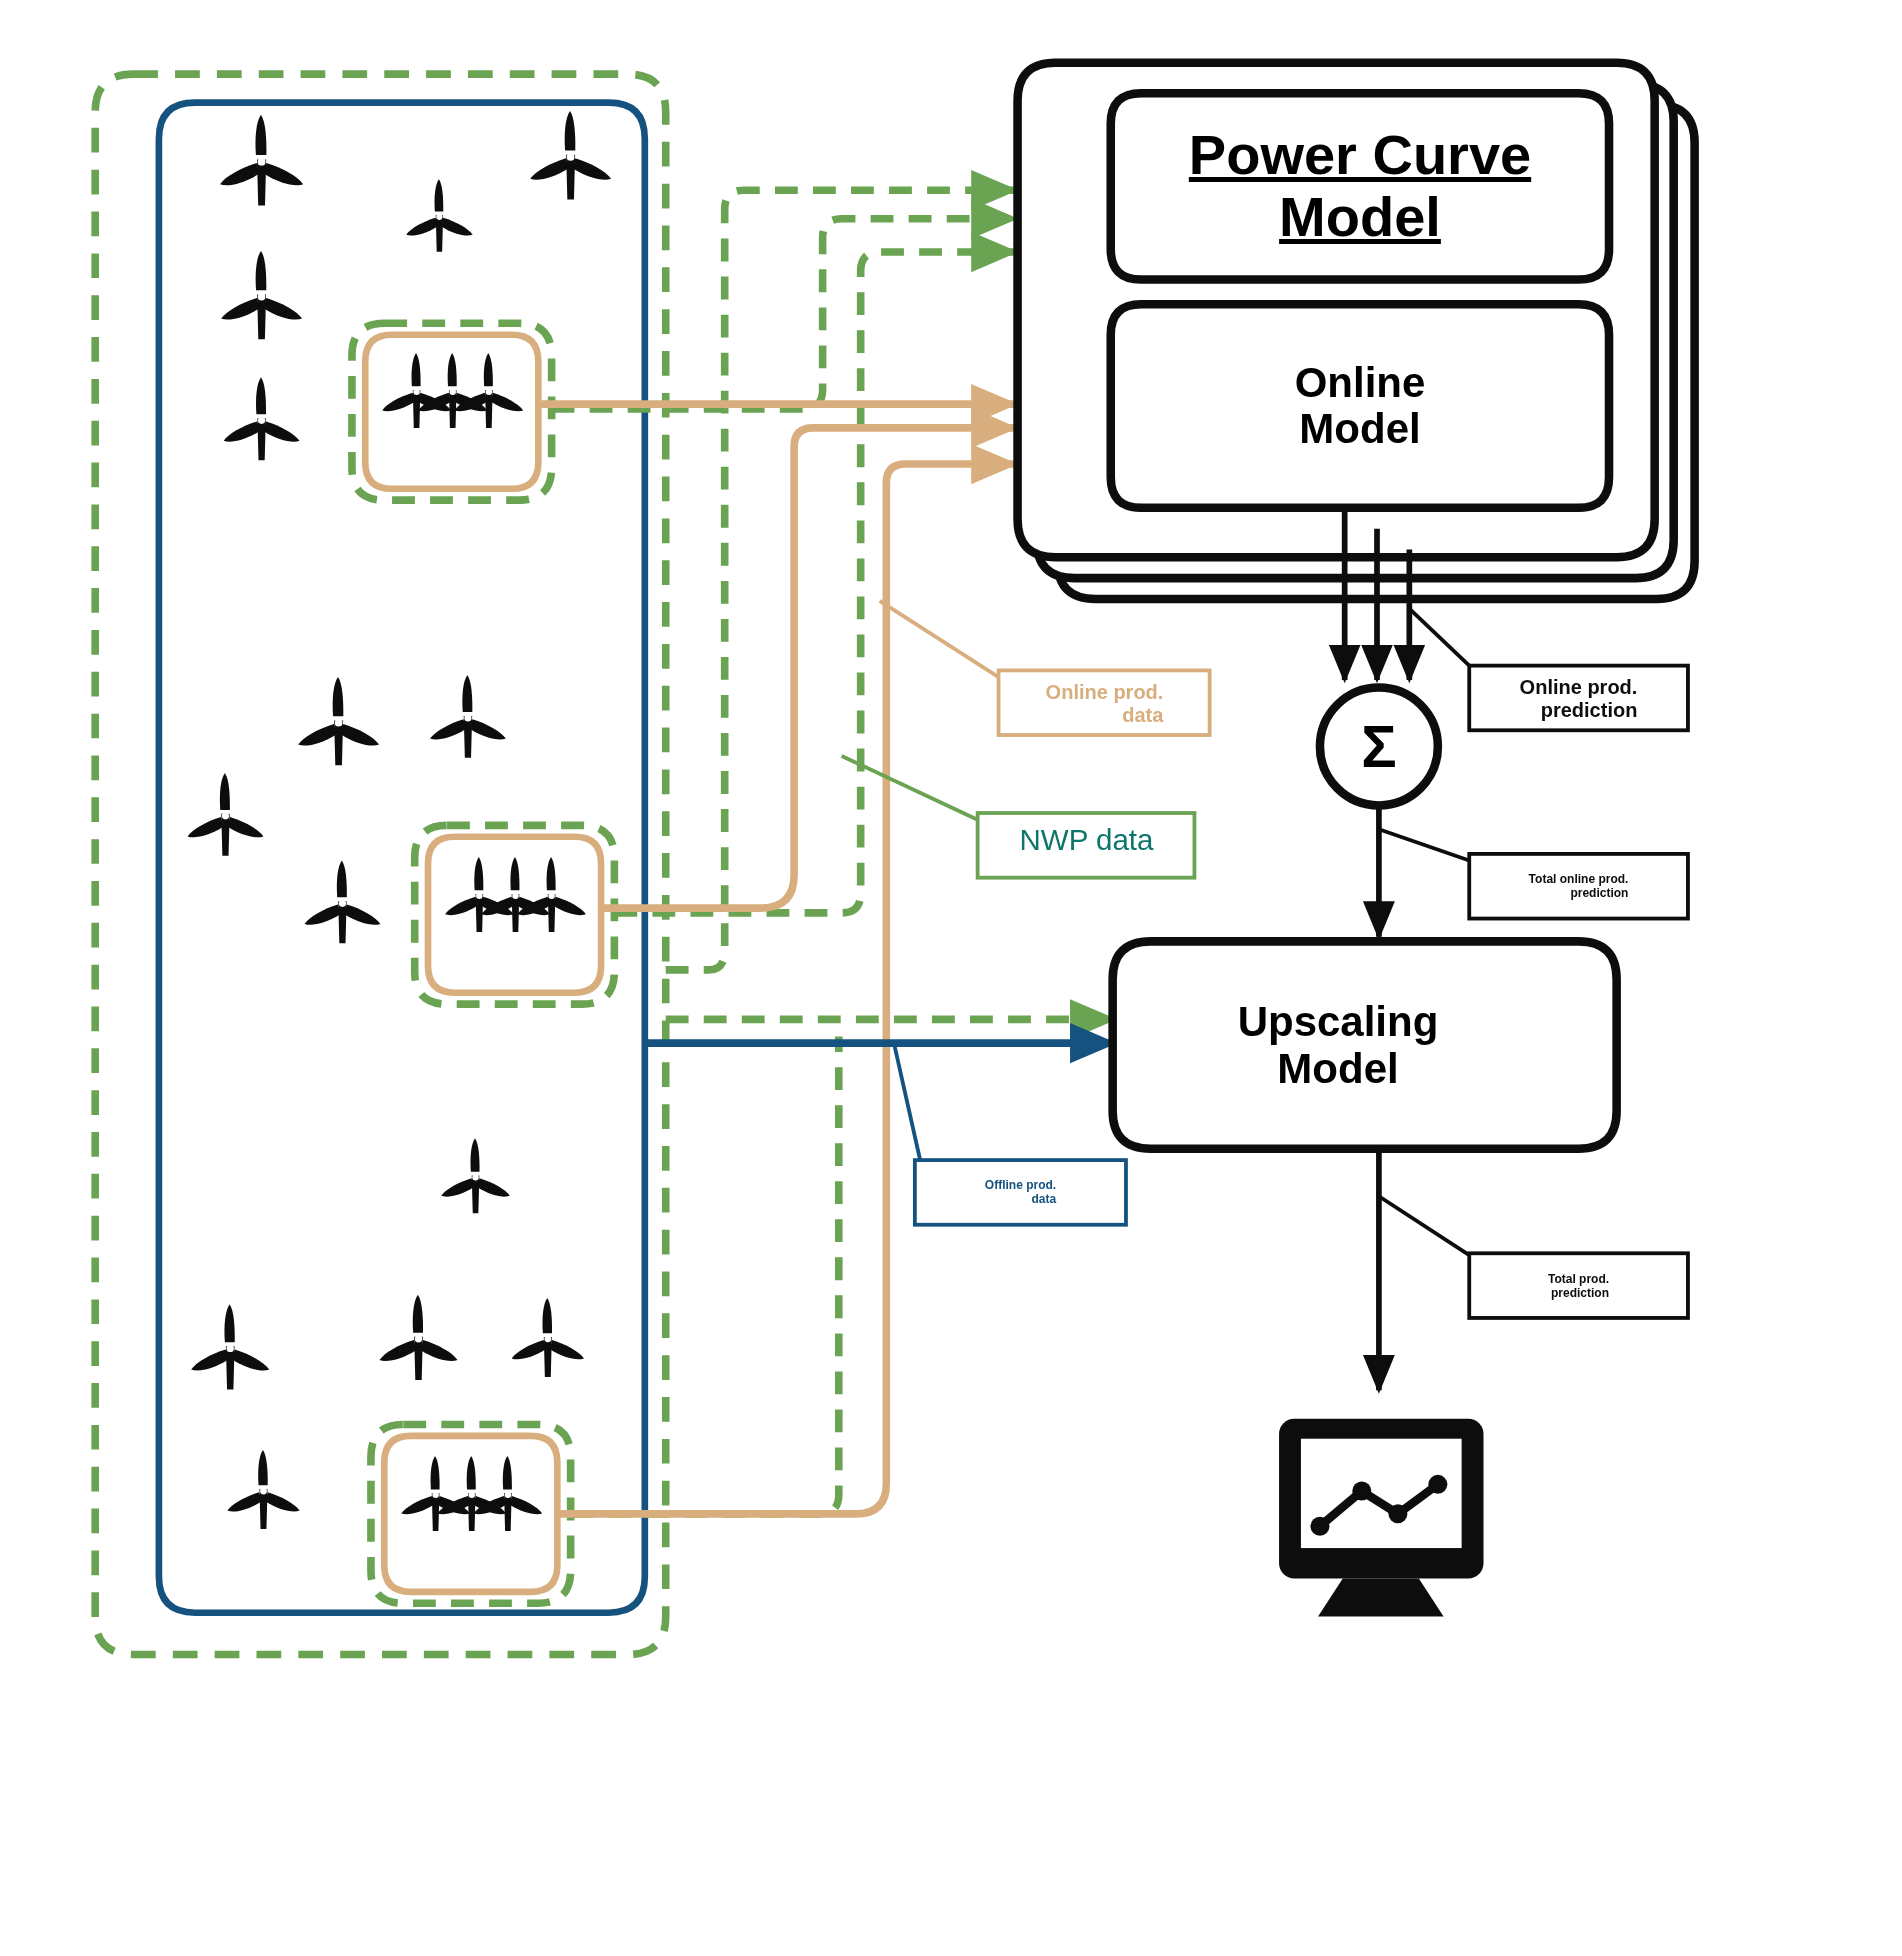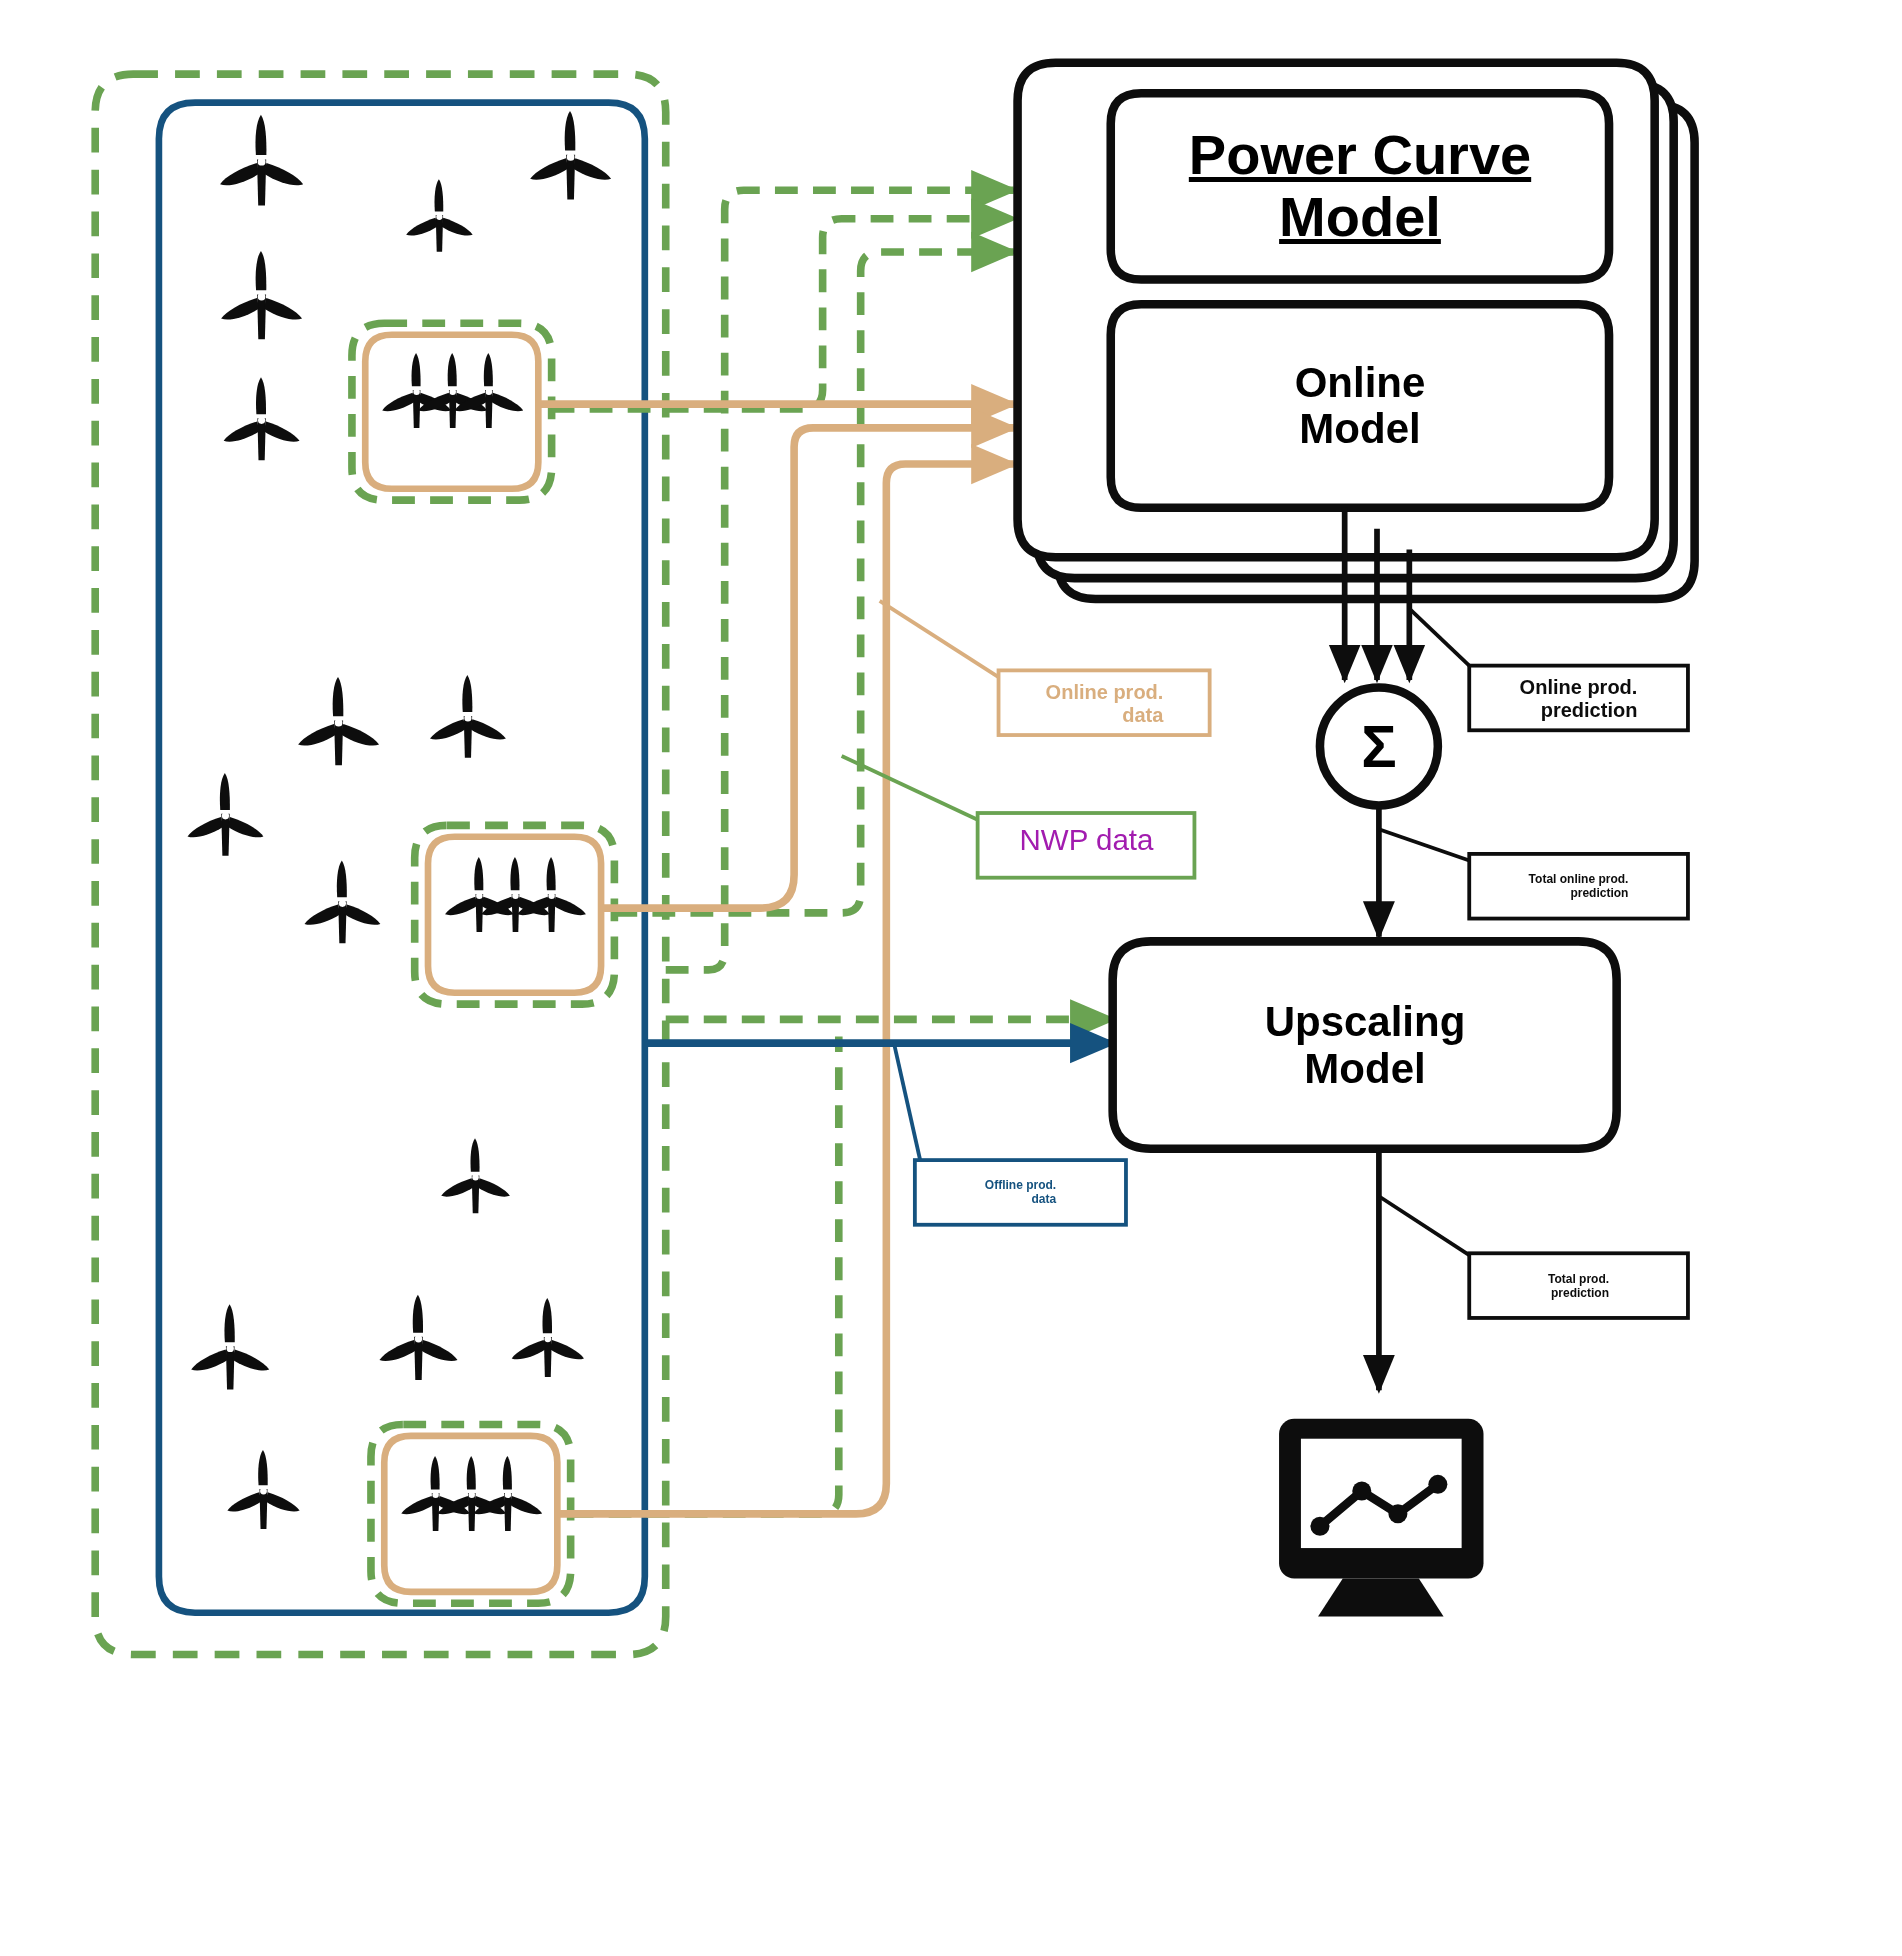--- a/index.html
+++ b/index.html
@@ -198,39 +198,39 @@
     </div>
   </div>
 
   <div class="modeltitle" style="left:1111px;top:304px;width:498px;height:204px;font-size:42px;">
     <div>
       <div>Online</div>
       <div>Model</div>
     </div>
   </div>
 
-  <div class="modeltitle" style="left:1113px;top:942px;width:504px;height:207px;font-size:42px;">
+  <div class="modeltitle" style="left:1086px;top:942px;width:504px;height:207px;font-size:42px;">
     <div>
       <div>Upscaling</div>
       <div>Model</div>
     </div>
   </div>
 
   <div class="modeltitle" style="left:1320px;top:688px;width:118px;height:118px;font-size:59px;">
     <span>Σ</span>
   </div>
 
   <div class="lbl boxlabel" style="left:999px;top:671px;width:211px;height:65px;font-size:20px;color:#D9AE7E;">
     <div>
       <div>Online prod.</div>
       <div>data</div>
     </div>
   </div>
 
-  <div class="lbl" style="left:978px;top:813px;width:217px;height:53px;font-size:29.5px;color:#a21caf;">
+  <div class="lbl" style="left:978px;top:813px;width:217px;height:53px;font-size:29.5px;color:#0f766e;">
     <span>NWP data</span>
   </div>
 
   <div class="lbl boxlabel" style="left:915px;top:1160px;width:211px;height:65px;font-size:12px;color:#15527F;">
     <div>
       <div>Offline prod.</div>
       <div>data</div>
     </div>
   </div>
 

